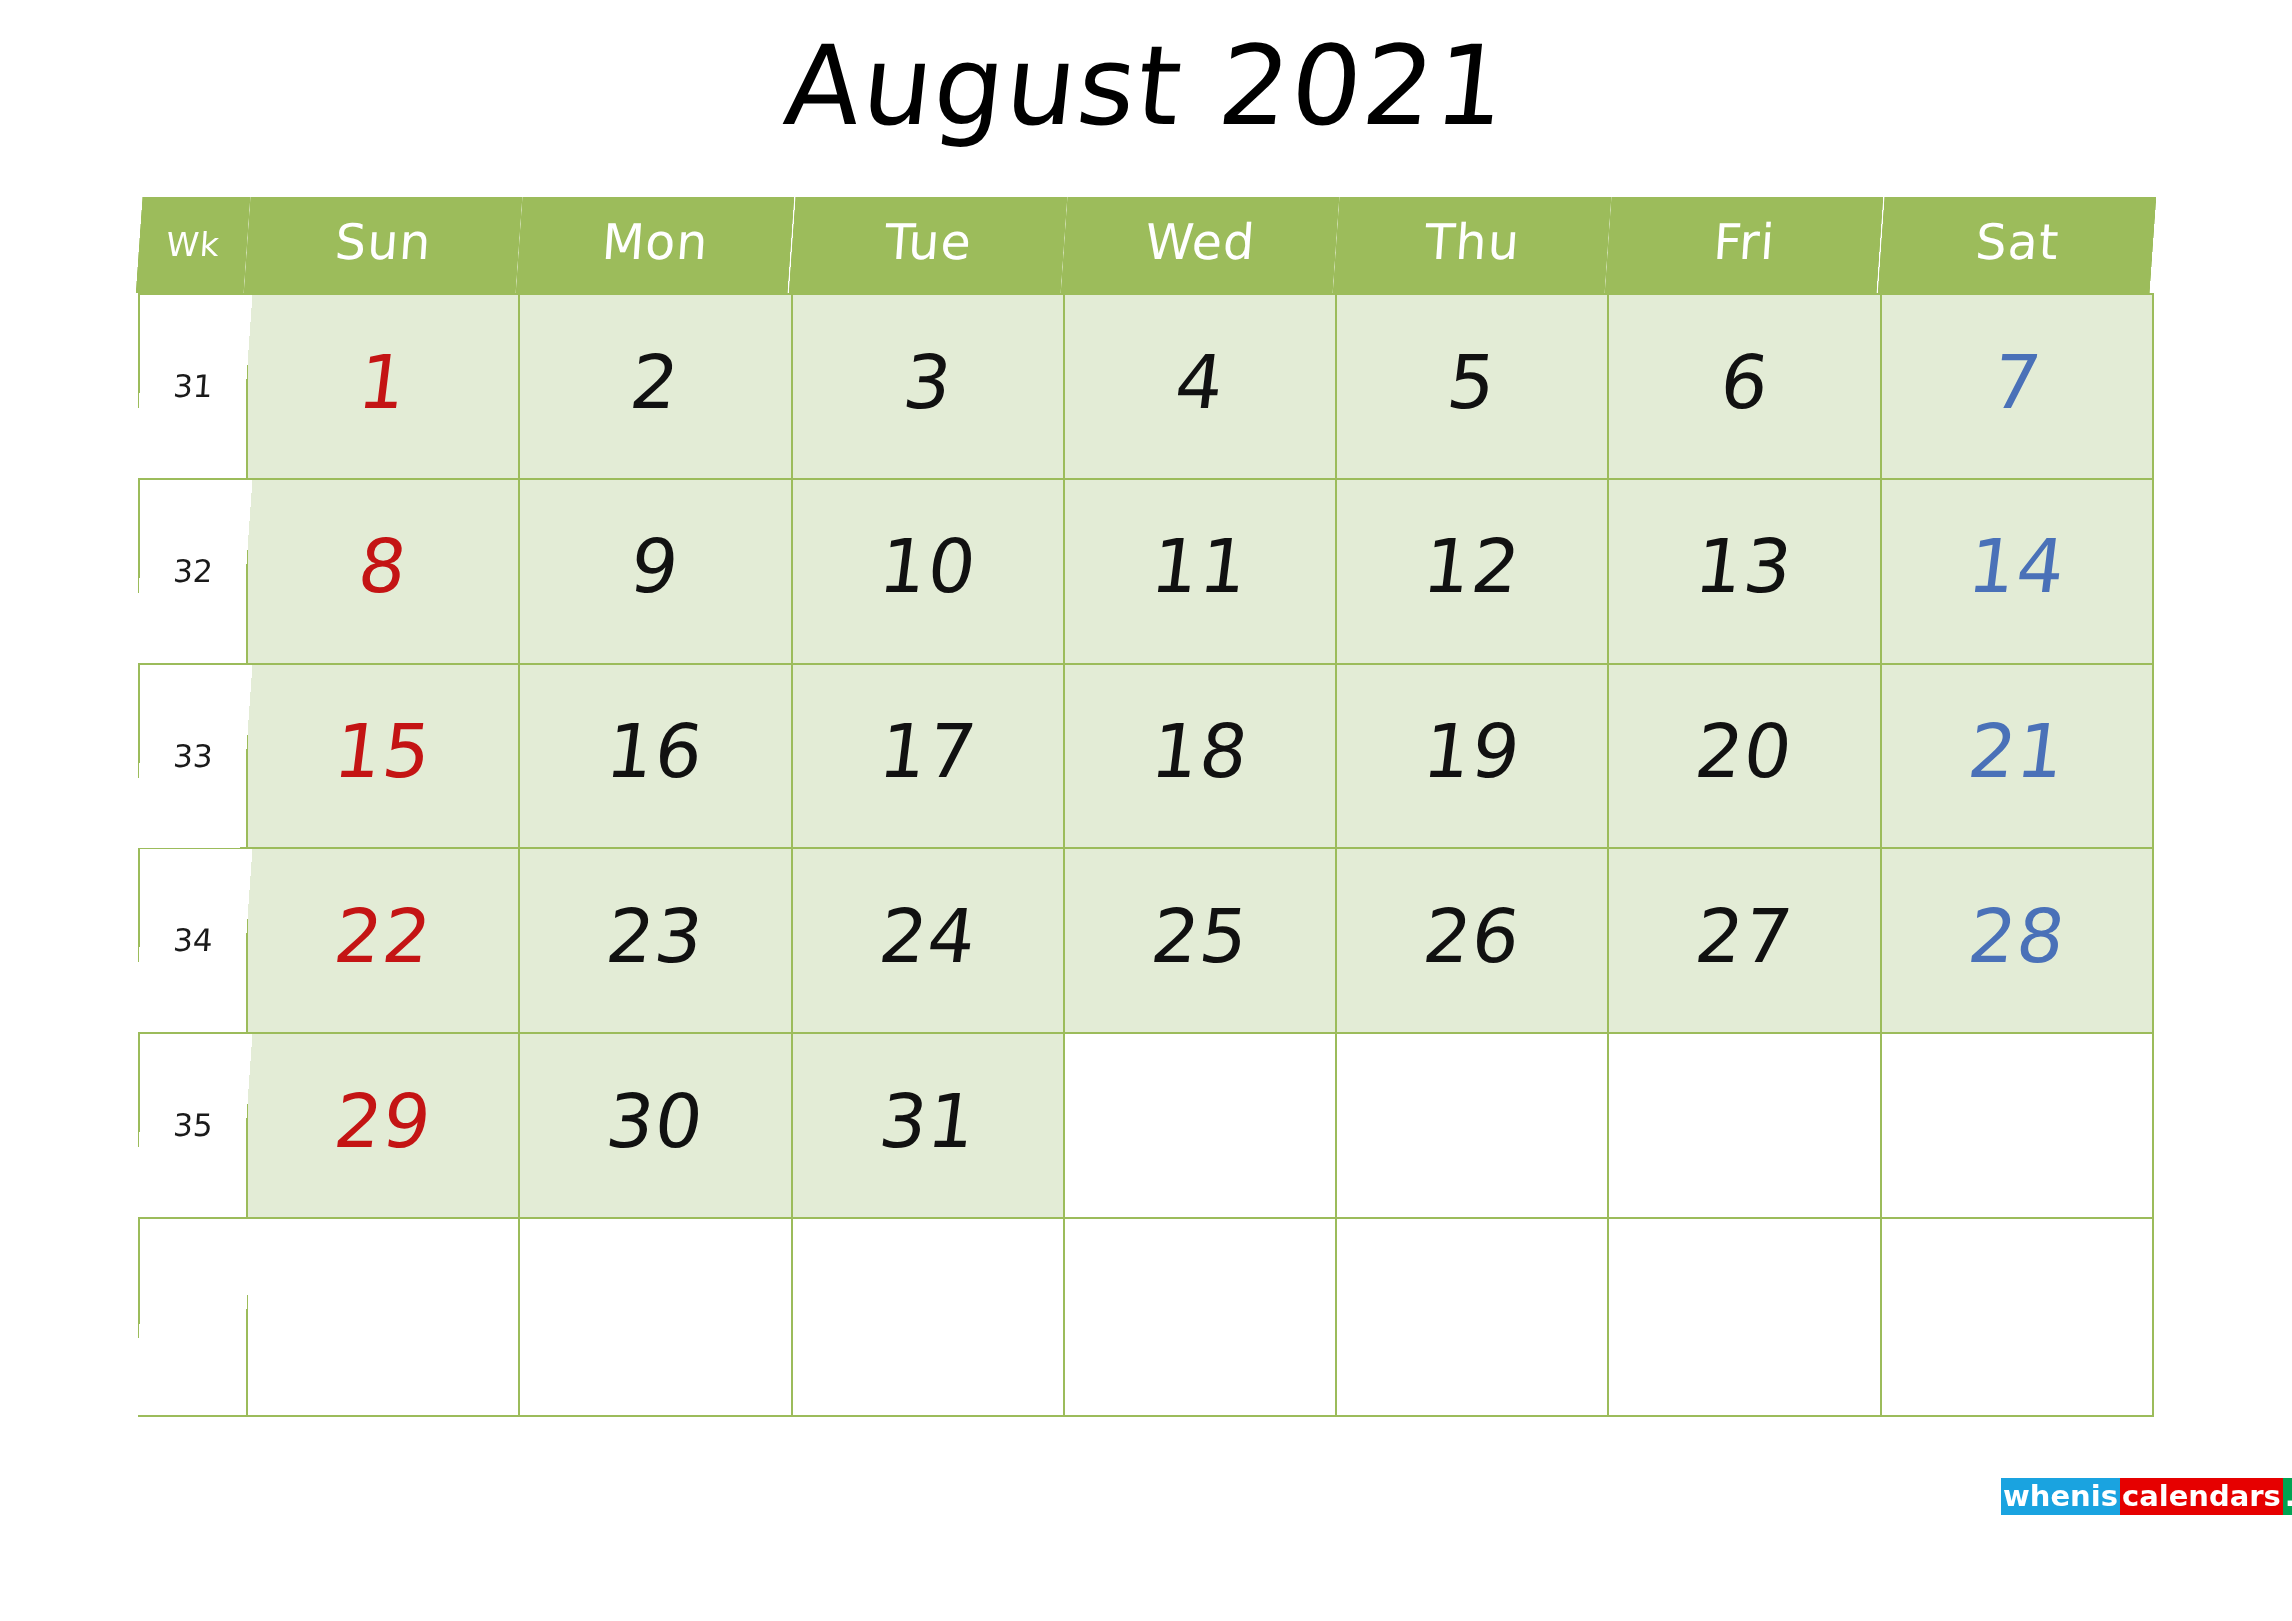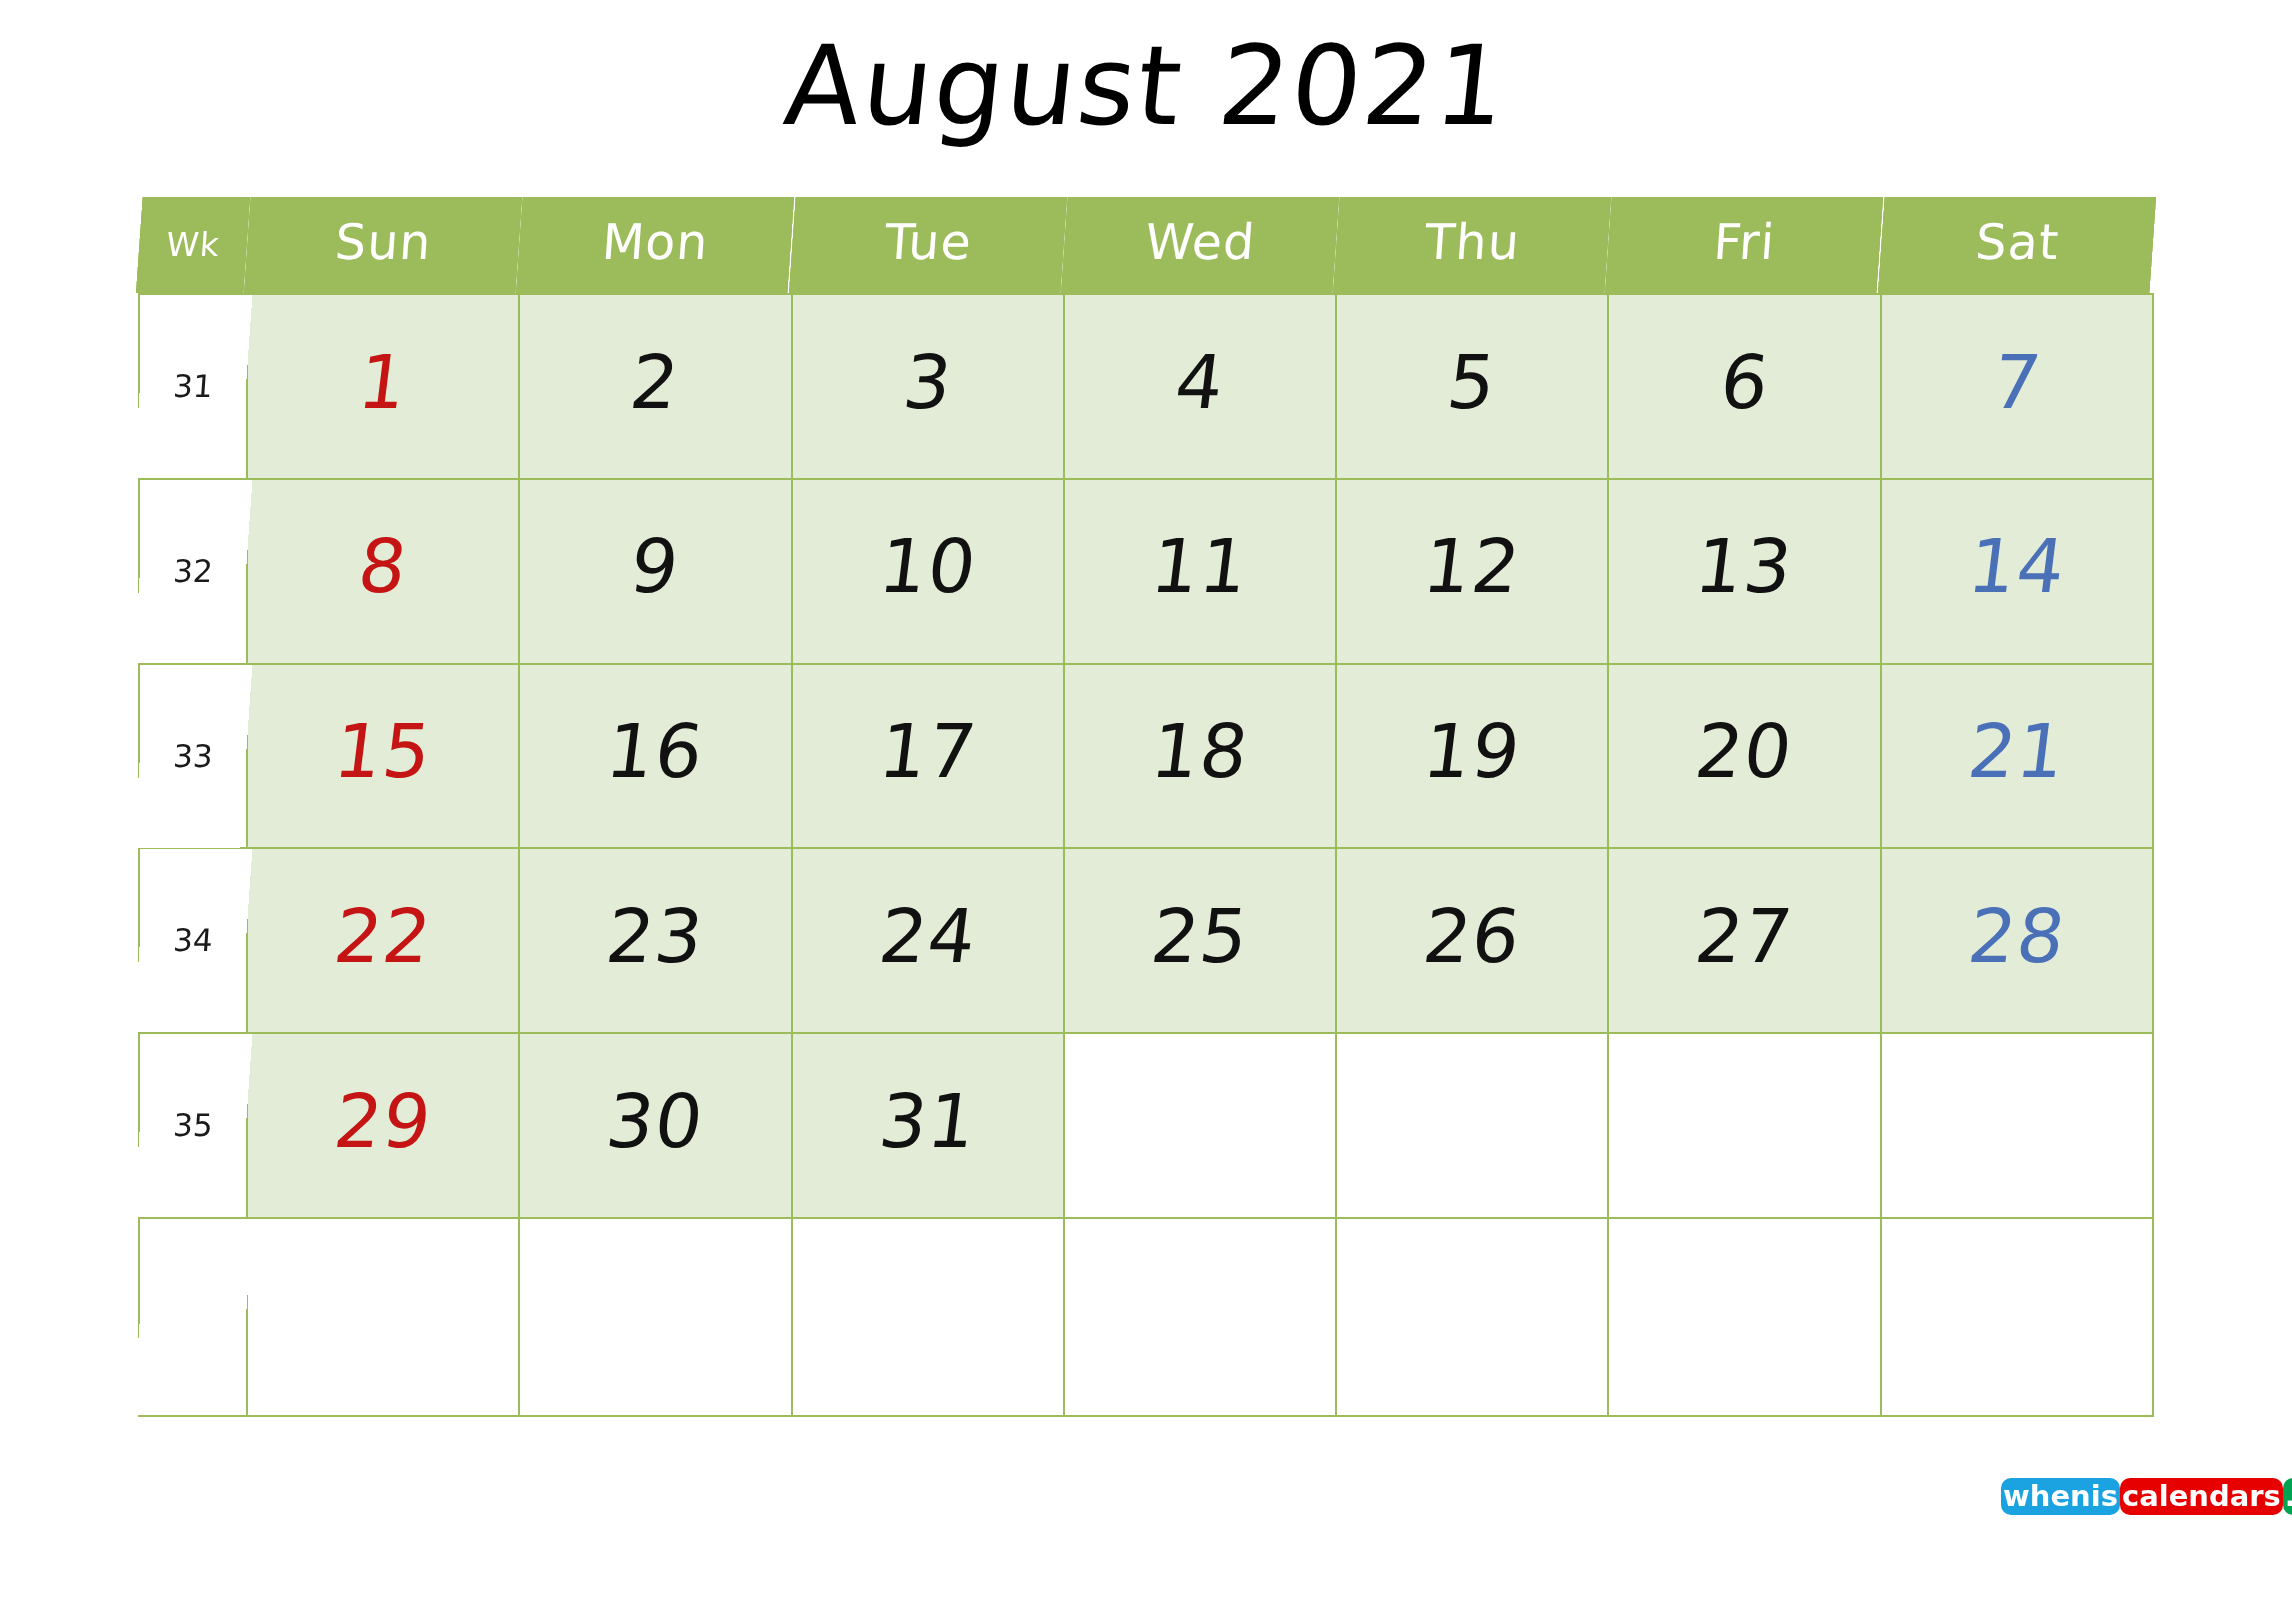--- a/index.html
+++ b/index.html
@@ -108,21 +108,21 @@
     height: 37px;
     display: flex;
     align-items: stretch;
     font-family: "DejaVu Sans", sans-serif;
     font-size: 29px;
     font-weight: 700;
     color: #ffffff;
     line-height: 37px;
     white-space: nowrap;
   }
-  #watermark .seg { padding: 0 2px; border-radius: 10px; }
+  #watermark .seg { padding: 0 2px; }
   #watermark .seg-1 { background: #1aa3e0; }
   #watermark .seg-2 { background: #e60000; }
   #watermark .seg-3 { background: #00a352; }
 </style>
 </head>
 <body>
 
 <div id="calendar-title">August 2021</div>
 
 <table id="calendar-table">

